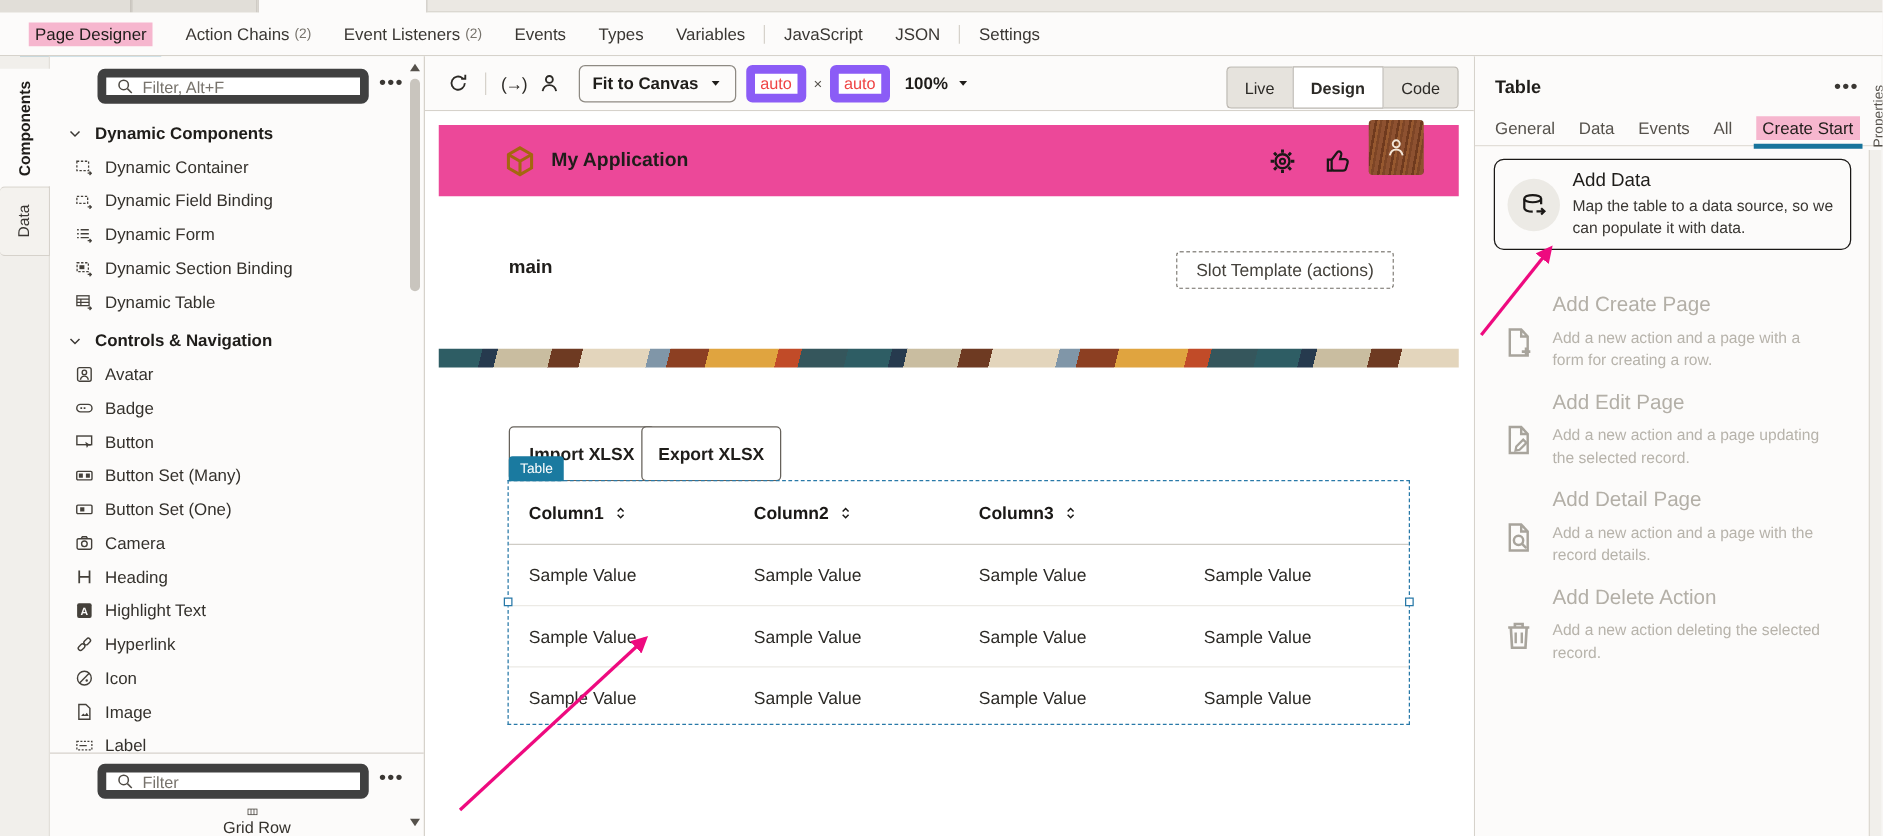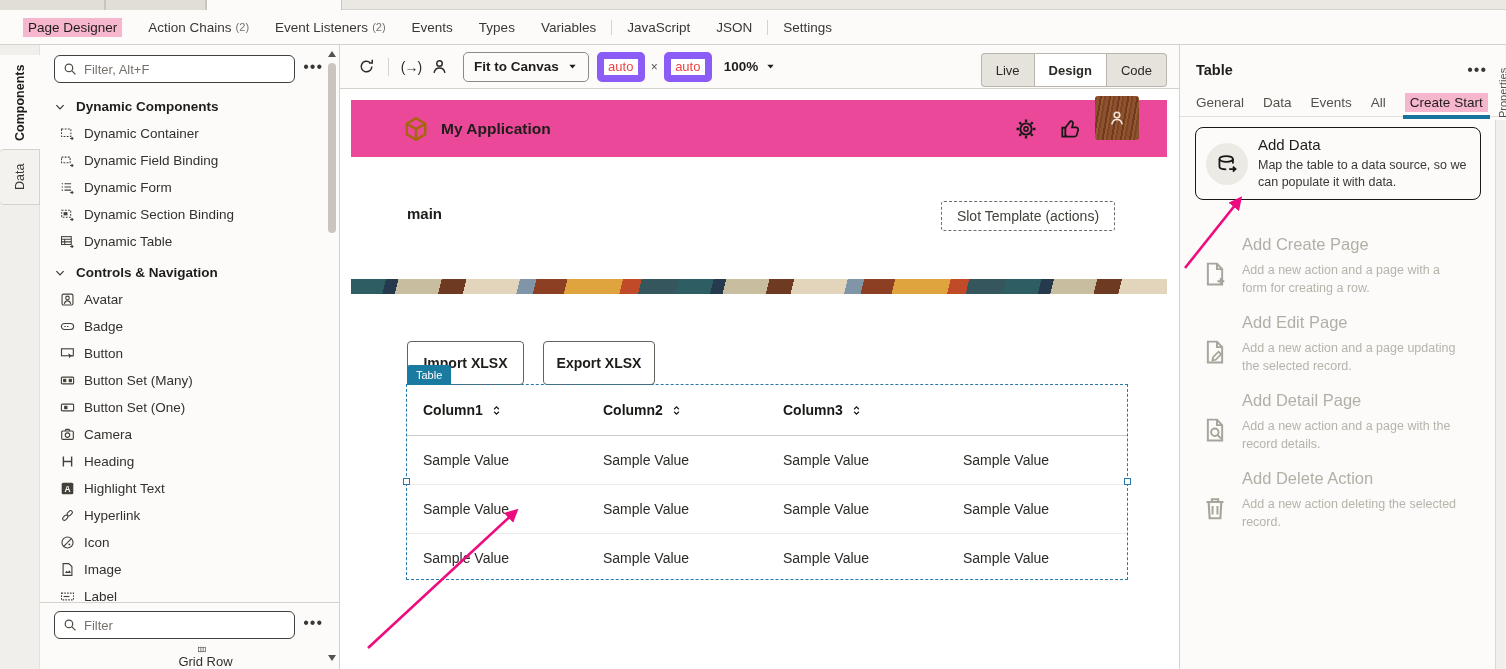--- a/index.html
+++ b/index.html
@@ -27,21 +27,21 @@
   
   .rail { width:40px; background:#f1efeb; border-right:1px solid #e3e0da; position:relative; }
   .vtab { position:absolute; left:0; width:40px; display:flex; align-items:center; justify-content:center;
     writing-mode:vertical-rl; transform:rotate(180deg); font-size:12.5px; color:#3a3733; cursor:pointer; }
   .vtab.active { background:#fcfbfa; height:96px; top:10px; font-weight:bold; color:#1f1d1a; }
   .vtab.plain { height:56px; top:104px; background:#f4f2ee; border:1px solid #d6d2cb; border-right:none; border-radius:0 4px 4px 0; }
 
   
   .cpanel { width:300px; background:#fcfbfa; border-right:1px solid #d6d2cb; position:relative; display:flex; flex-direction:column; }
   .filter-row { display:flex; align-items:center; padding:10px 10px 4px 14px; }
-  .filter-box { flex:1; display:flex; align-items:center; height:28px; border:1px solid #404040; border-radius:6px; background:#fff; padding:0 8px; }
+  .filter-box { flex:1; display:flex; align-items:center; height:28px; border:7px solid #404040; border-radius:6px; background:#fff; padding:0 8px;margin-left:24px; }
   .filter-box svg { width:14px; height:14px; color:#4f4b45; margin-right:7px; flex:none; }
   .filter-box input { border:none; outline:none; font-size:13px; color:#2c2a26; width:100%; background:transparent; font-family:inherit; }
   .filter-box input::placeholder { color:#77736c; }
   .dots { font-size:16px; letter-spacing:1px; color:#3a3733; padding:0 6px 4px 8px; cursor:pointer; user-select:none; }
   .clist { position:relative; height:523px; overflow:hidden; padding-top:6px; }
   .sec-head { display:flex; align-items:center; height:27px; padding-left:14px; font-size:13.5px; font-weight:bold; color:#1f1d1a; cursor:pointer; }
   .sec-head svg { width:12px; height:12px; margin-right:10px; color:#3a3733; }
   .citem { display:flex; align-items:center; height:27px; padding-left:20px; font-size:13.5px; color:#34312c; cursor:pointer; }
   .citem svg { width:15px; height:15px; margin-right:9px; color:#44403a; flex:none; }
   .sec2 { margin-top:4px; }
@@ -438,21 +438,21 @@
               </svg>
           </div>
         </div>
       </div>
 
       <div class="mainlbl">main</div>
       <div class="slotbtn">Slot Template (actions)</div>
       <div class="artstrip"></div>
 
       <div class="xbtn" style="left:67px;width:117px;">Import XLSX</div>
-      <div class="xbtn" style="left:203px;width:112px;text-align:center;">Export XLSX</div>
+      <div class="xbtn" style="left:173px;width:112px;text-align:center;">Export XLSX</div>
       <div class="selbadge">Table</div>
 
       <div class="dtable">
         <div class="trow thead" id="thead">
             <div class="th">
               <span>Column1</span>
               <svg viewBox="0 0 16 16" class="">
                 <path d="M5.1 6.4 8 3.5l2.9 2.9M5.1 9.6 8 12.5l2.9-2.9" stroke="currentColor" fill="none" stroke-width="1.5"></path>
               </svg>
             </div>

